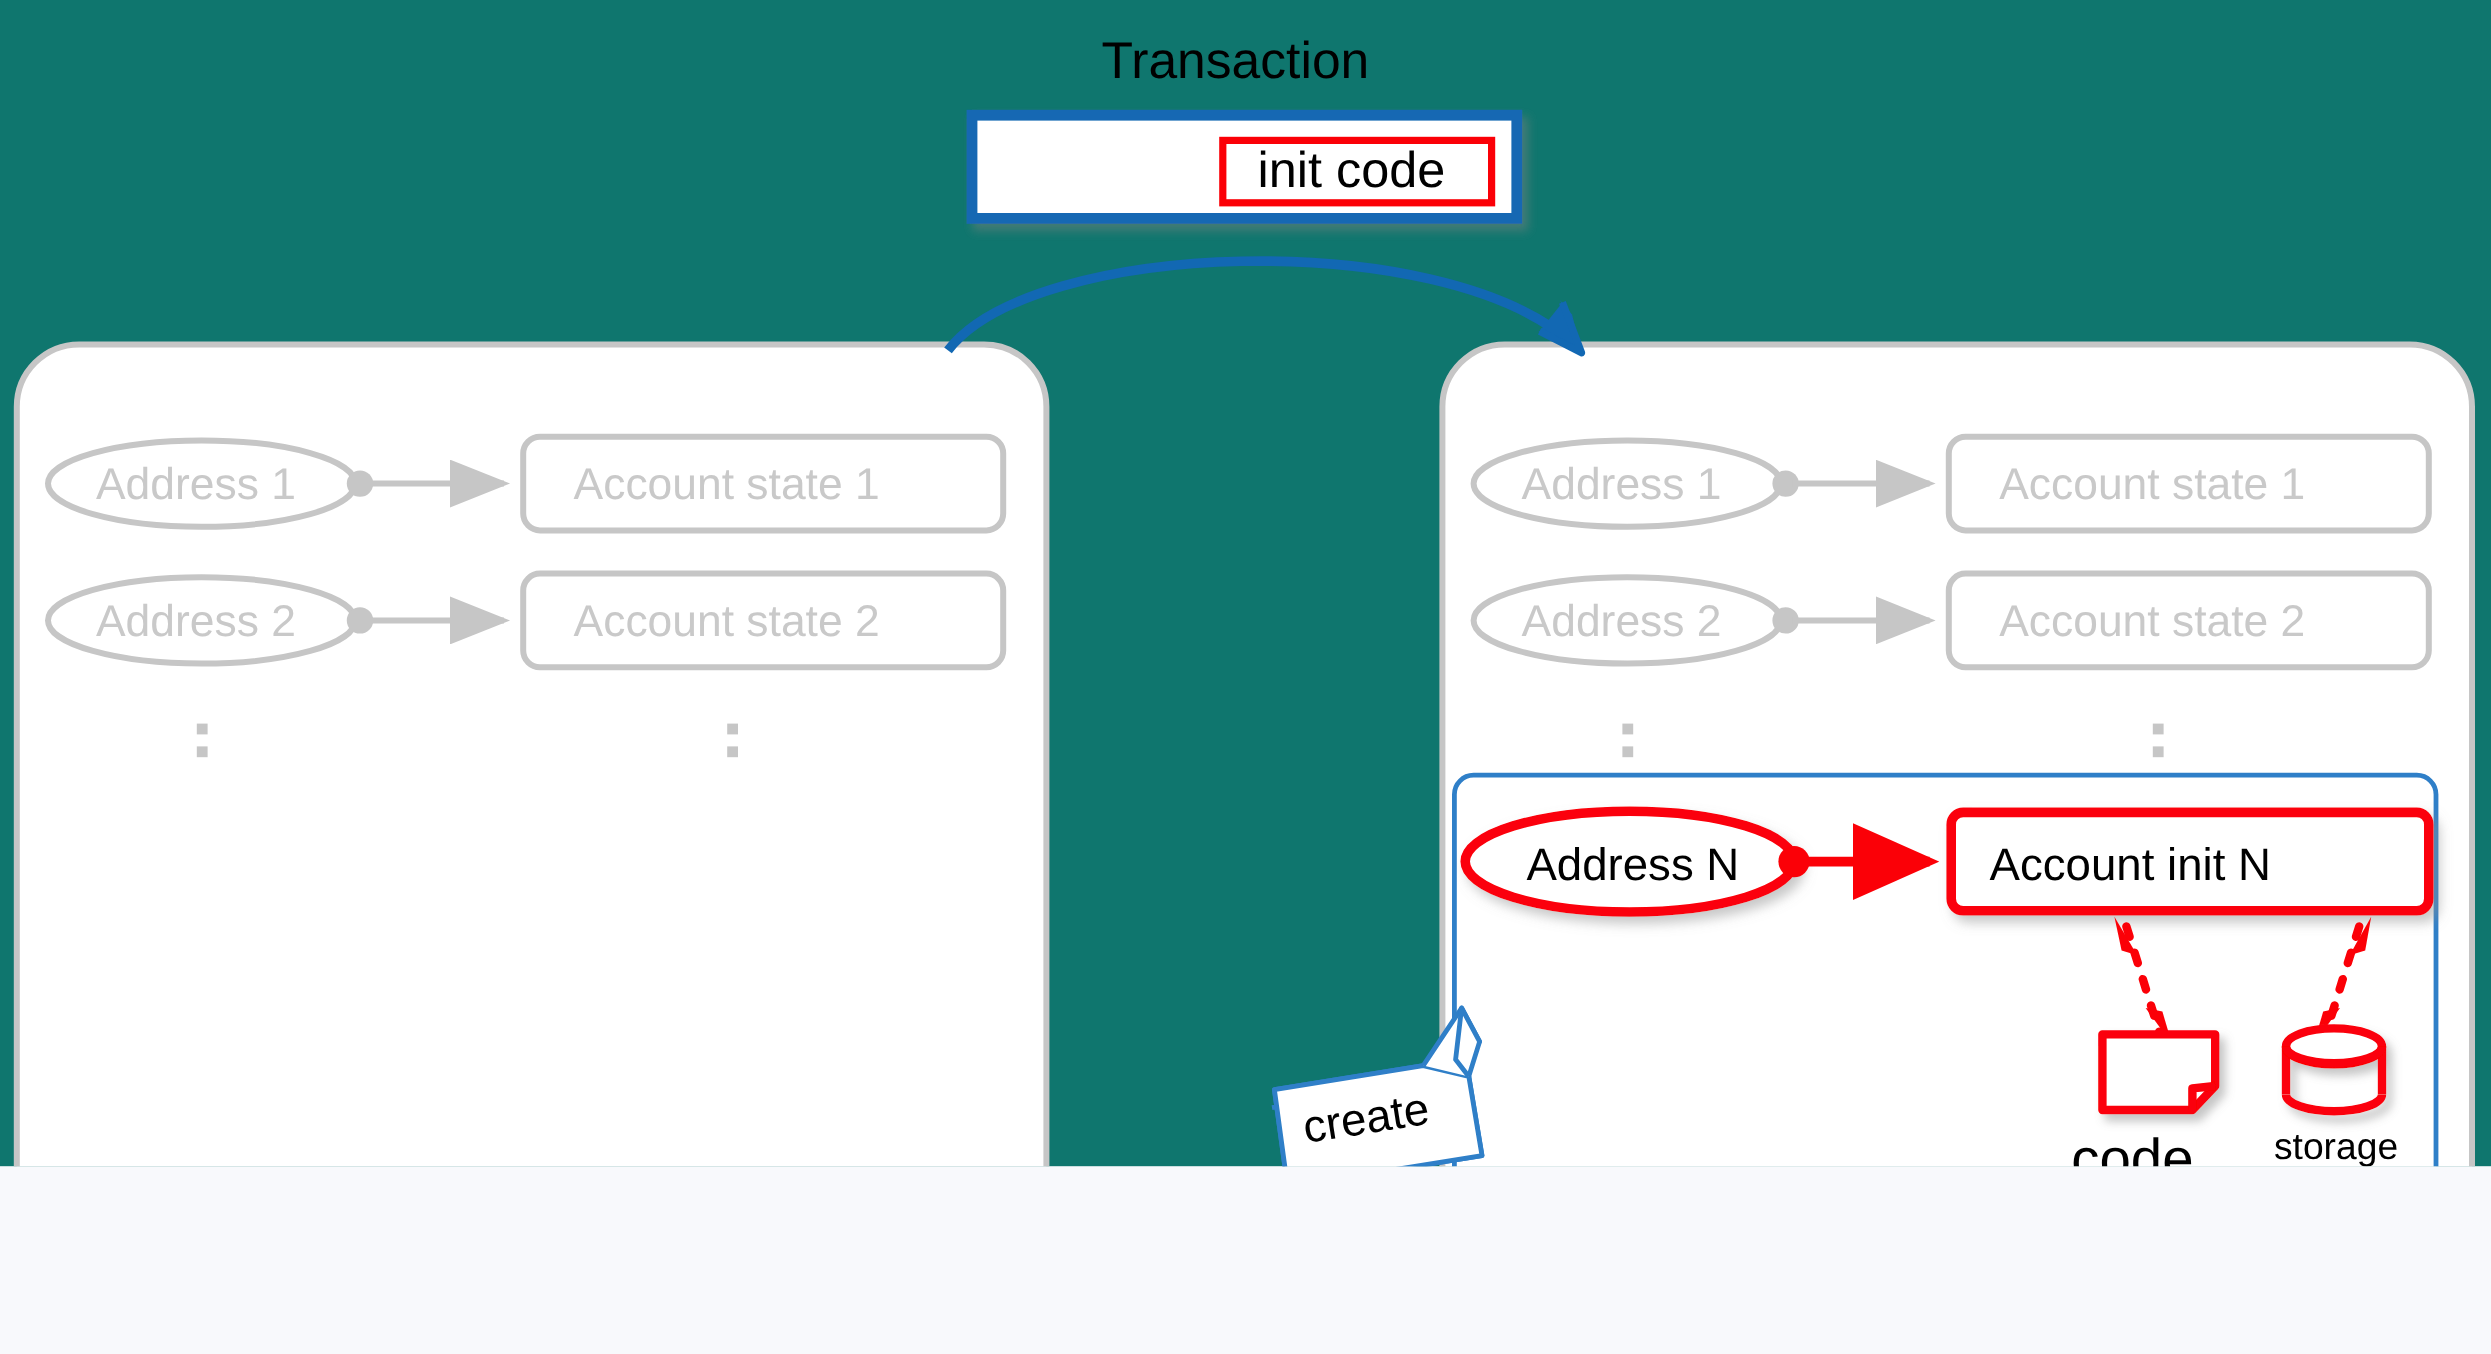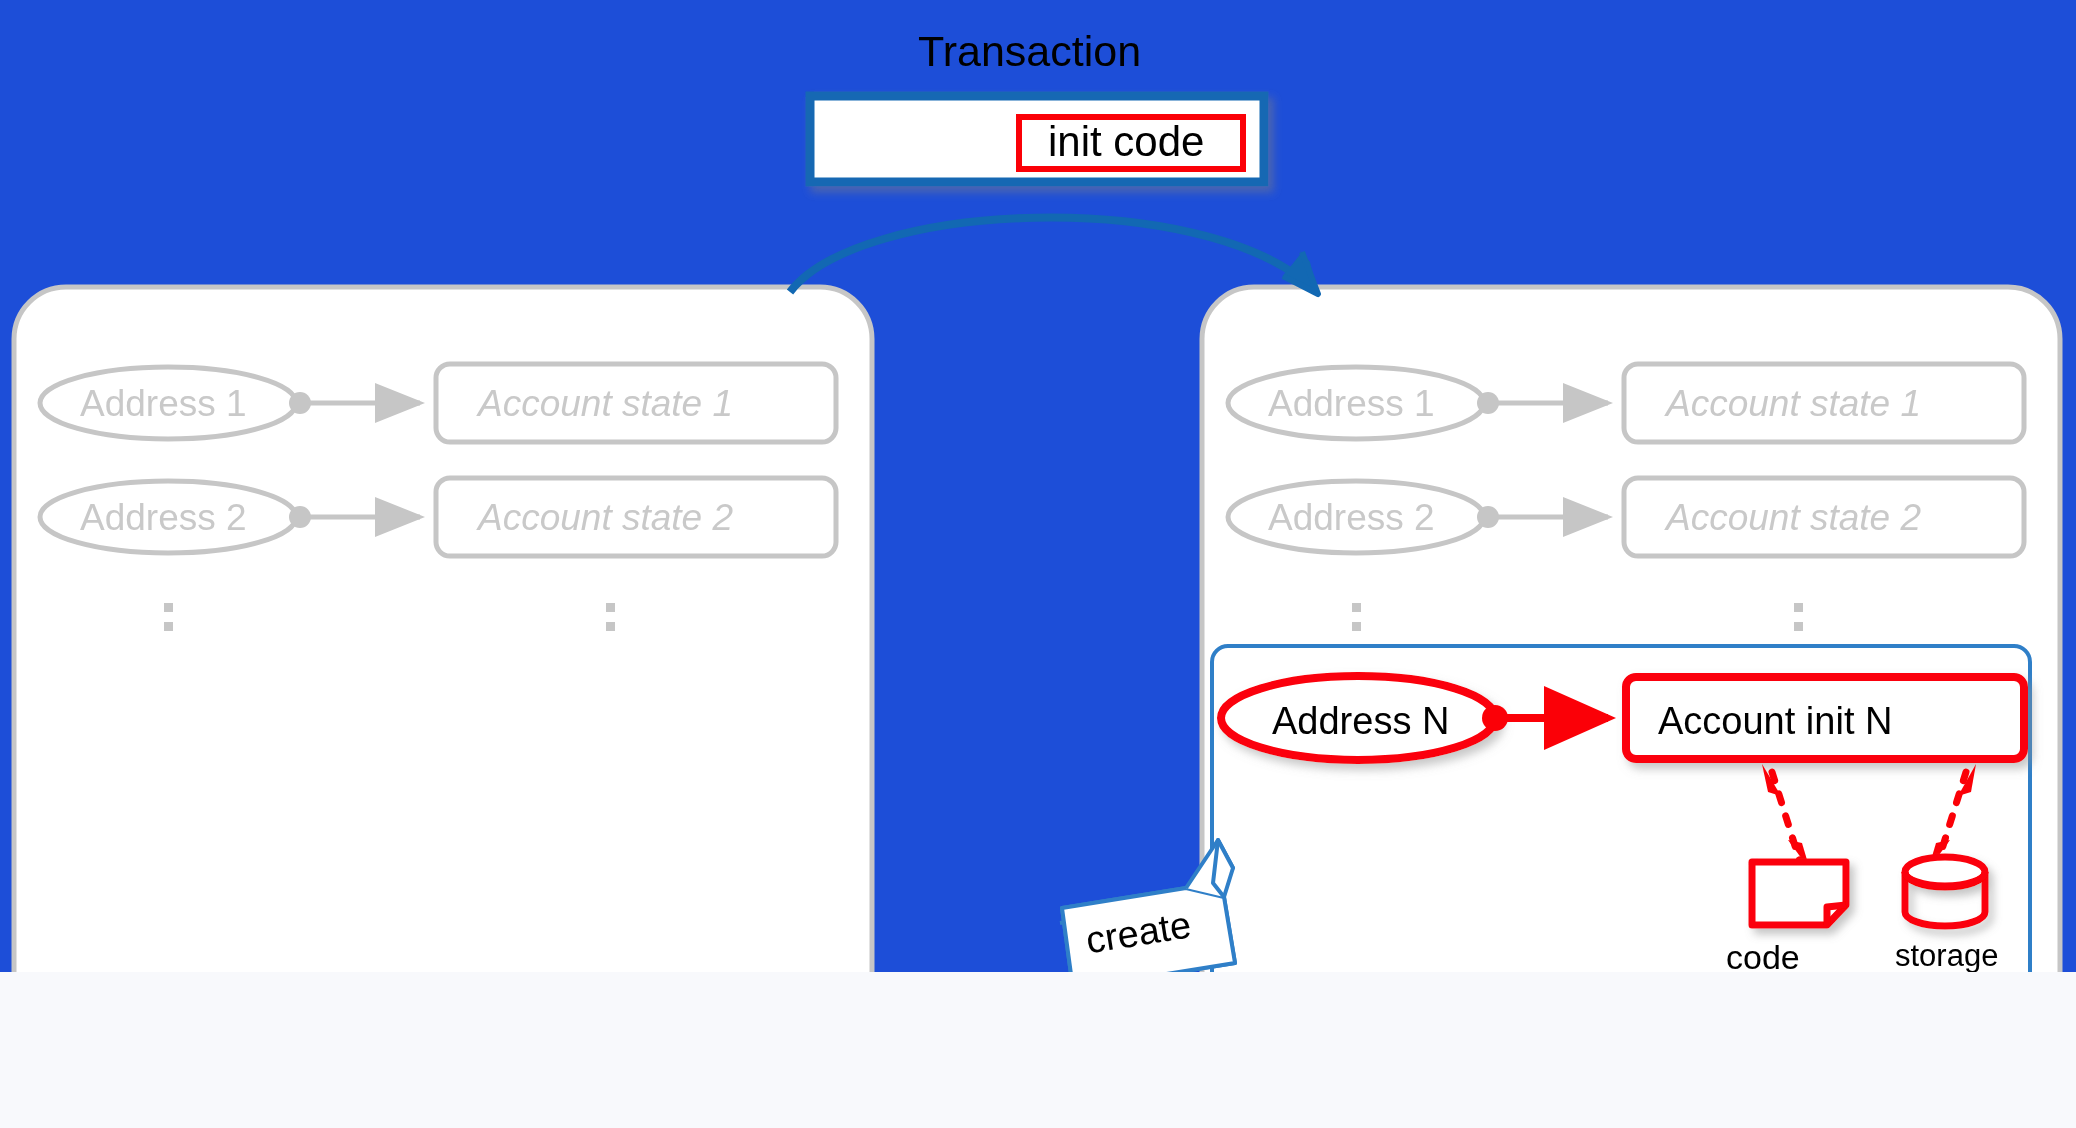--- a/index.html
+++ b/index.html
@@ -7,21 +7,21 @@
     padding: 0;
     background: #f8f9fc;
   }
   body {
     font-family: "Liberation Sans", sans-serif;
   }
   #stage {
     position: relative;
     width: 2076px;
     height: 972px;
-    background: #1d4ed8;
+    background: #0f766e;
     overflow: hidden;
   }
   .svg-layer {
     position: absolute;
     left: 0;
     top: 0;
     width: 2076px;
     height: 1128px;
   }
   .txt {
@@ -37,38 +37,37 @@
   }
   .lbl-initcode {
     font-size: 42px;
     left: 1048px; top: 118px;
   }
   .lbl-addr {
     font-size: 37px;
   }
   .lbl-acct {
     font-size: 37px;
-    font-style: italic;
   }
   .lbl-addrN {
     font-size: 38px;
     left: 1272px; top: 700px;
   }
   .lbl-acctN {
     font-size: 38px;
     left: 1658px; top: 700px;
   }
   .lbl-create {
     font-size: 38px;
     left: 1083px; top: 920px;
     transform: rotate(-9deg);
     transform-origin: left top;
   }
   .lbl-code {
-    font-size: 34px;
+    font-size: 47px;
     left: 1726px; top: 938px;
   }
   .lbl-storage {
     font-size: 31px;
     left: 1895px; top: 938px;
   }
   .lbl-world {
     font-size: 45px;
   }
   .sigma {

